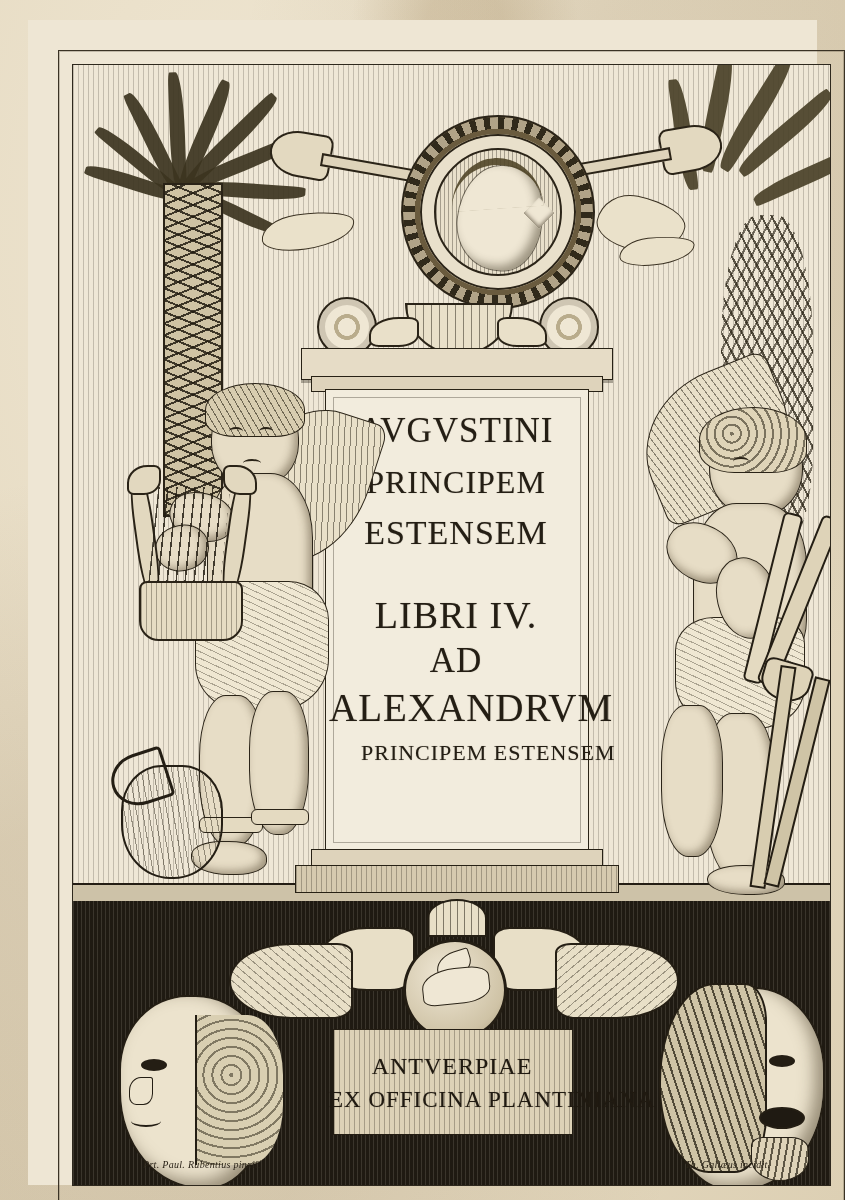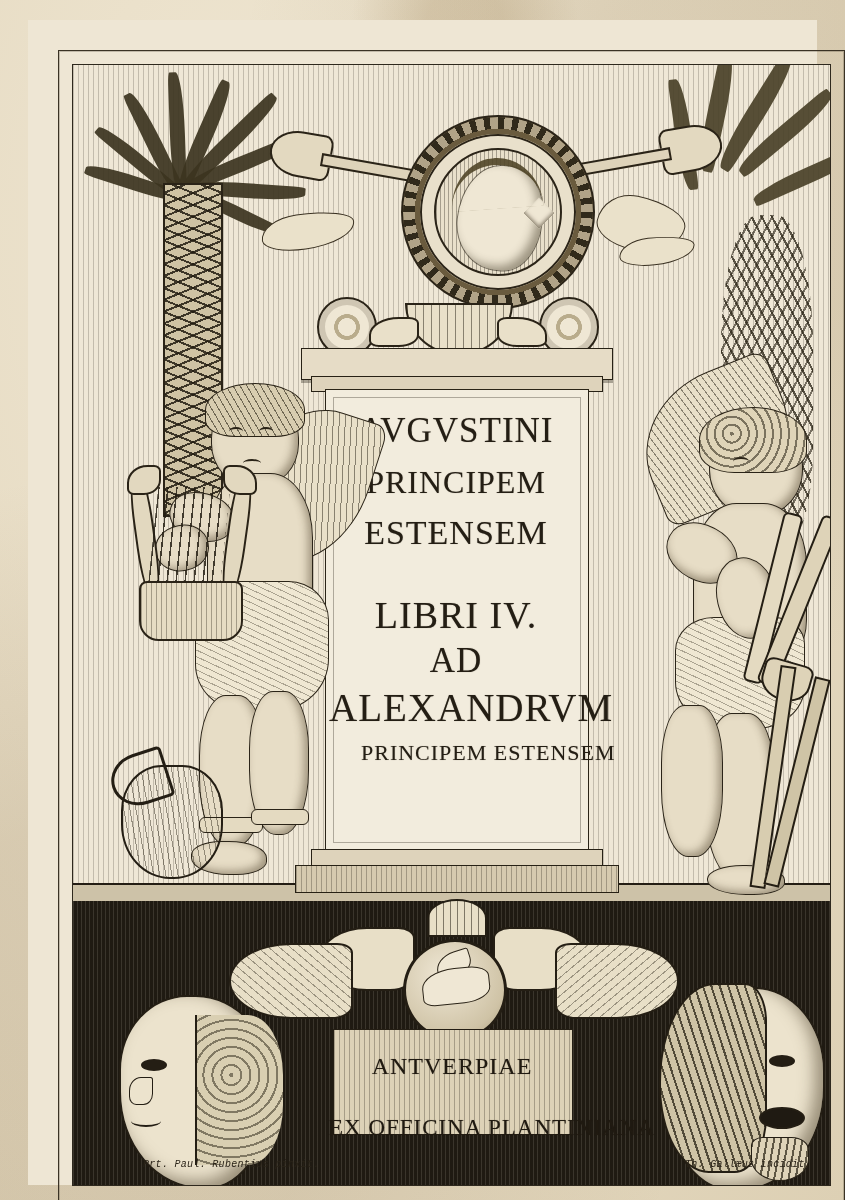--- a/index.html
+++ b/index.html
@@ -227,31 +227,31 @@
     background:#ddd2b7;border:1.5px solid #241e14;
     background-image:repeating-linear-gradient(90deg,
       rgba(40,34,24,.30) 0 1px, rgba(40,34,24,0) 1px 5px);
   }
   #imprint{
     position:absolute;left:256px;top:984px;width:246px;text-align:center;
     color:#201a11;letter-spacing:1px;
   }
   #imprint span{display:block;white-space:nowrap;text-shadow:0 0 1px rgba(32,26,17,.4);}
   .i1{font-size:24px;line-height:34px;}
-  .i2{font-size:23px;line-height:33px;margin-top:28px;}
+  .i2{font-size:23px;line-height:33px;}
   .i3{font-size:23px;line-height:33px;}
   
   .maskface{
     position:absolute;background:#ece3cd;border:2px solid #241e14;
     box-shadow:inset -8px -6px 16px rgba(70,58,36,.5);
   }
   
   .sig{
     position:absolute;color:#2a2318;font-size:10px;font-style:italic;
-    font-family:Liberation Mono, monospace;white-space:nowrap;letter-spacing:.3px;
+    font-family:Liberation Serif, serif;white-space:nowrap;letter-spacing:.3px;
   }
   #sigleft{left:70px;top:1094px;}
   #sigright{left:612px;top:1094px;}
 </style>
 </head>
 <body>
 
 <div id="sheet">
   <div id="plate">
     <div id="plateframe"></div>

